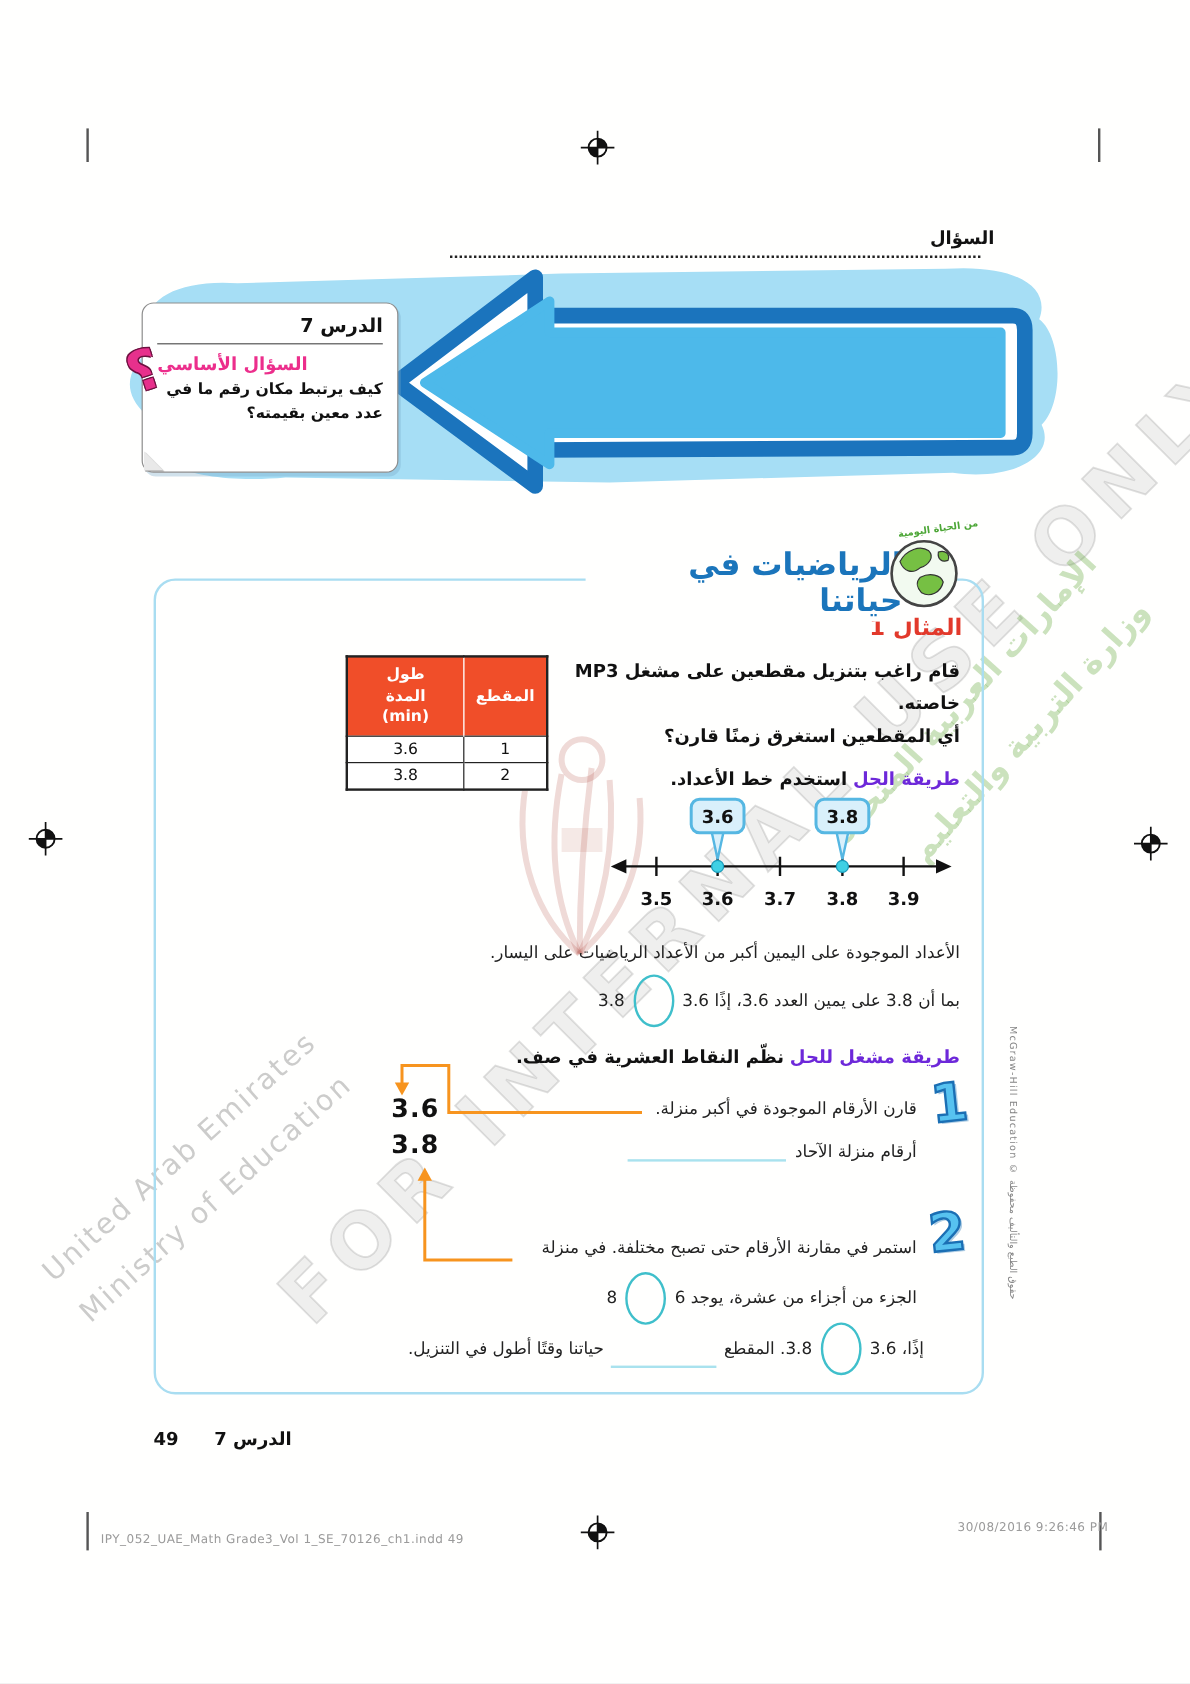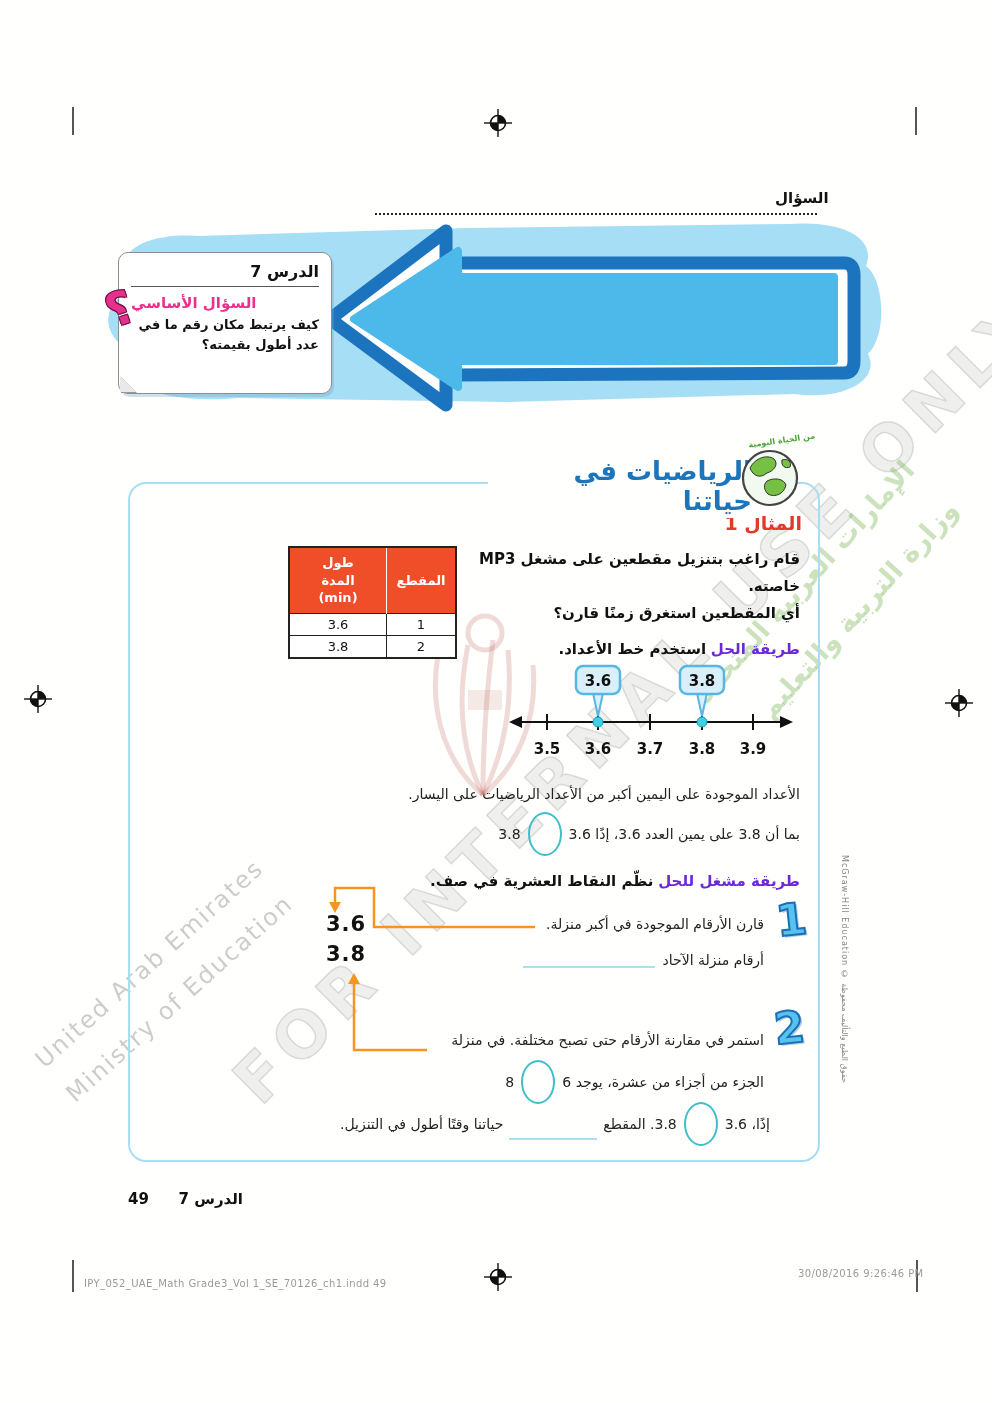--- a/index.html
+++ b/index.html
@@ -136,21 +136,21 @@
              C797,66 799,122 780,140 C793,166 756,187 706,180 L420,188 L150,184
              C70,191 18,168 34,132 C12,112 18,92 40,75 Z" fill="#A6DEF5"></path>
     <path d="M242,105 L358,17 L358,49 L756,49 Q766,49 766,61 L766,147 Q766,159 756,159
              L358,161 L358,191 Z" fill="#ffffff" stroke="#1B74BD" stroke-width="13" stroke-linejoin="round"></path>
     <path d="M266,105 L370,37 L370,63 L746,63 L746,147 L370,147 L370,173 Z" fill="#4DB9EA" stroke="#4DB9EA" stroke-width="8" stroke-linejoin="round"></path>
   </svg>
 
   <div class="abs lesson-box rtl" style="left:118px;top:252px;z-index:2;">
     <div class="lesson-title">الدرس 7</div>
     <div class="eq-label">السؤال الأساسي</div>
-    <div class="eq-text">كيف يرتبط مكان رقم ما في عدد أطول بقيمته؟</div>
+    <div class="eq-text">كيف يرتبط مكان رقم ما في عدد معين بقيمته؟</div>
   </div>
   <div class="abs fold" style="left:120px;top:376px;z-index:3;"></div>
   <div class="abs qmark" style="left:106px;top:282px;z-index:3;">؟</div>
 
   <div class="abs panel" style="left:128px;top:482px;z-index:1;">
 
     <div class="abs ex-title rtl" style="right:16px;top:28px;">المثال 1</div>
 
     <div class="abs problem rtl" style="right:18px;top:62px;">
       <div>قام راغب بتنزيل مقطعين على مشغل MP3 خاصته.</div>

